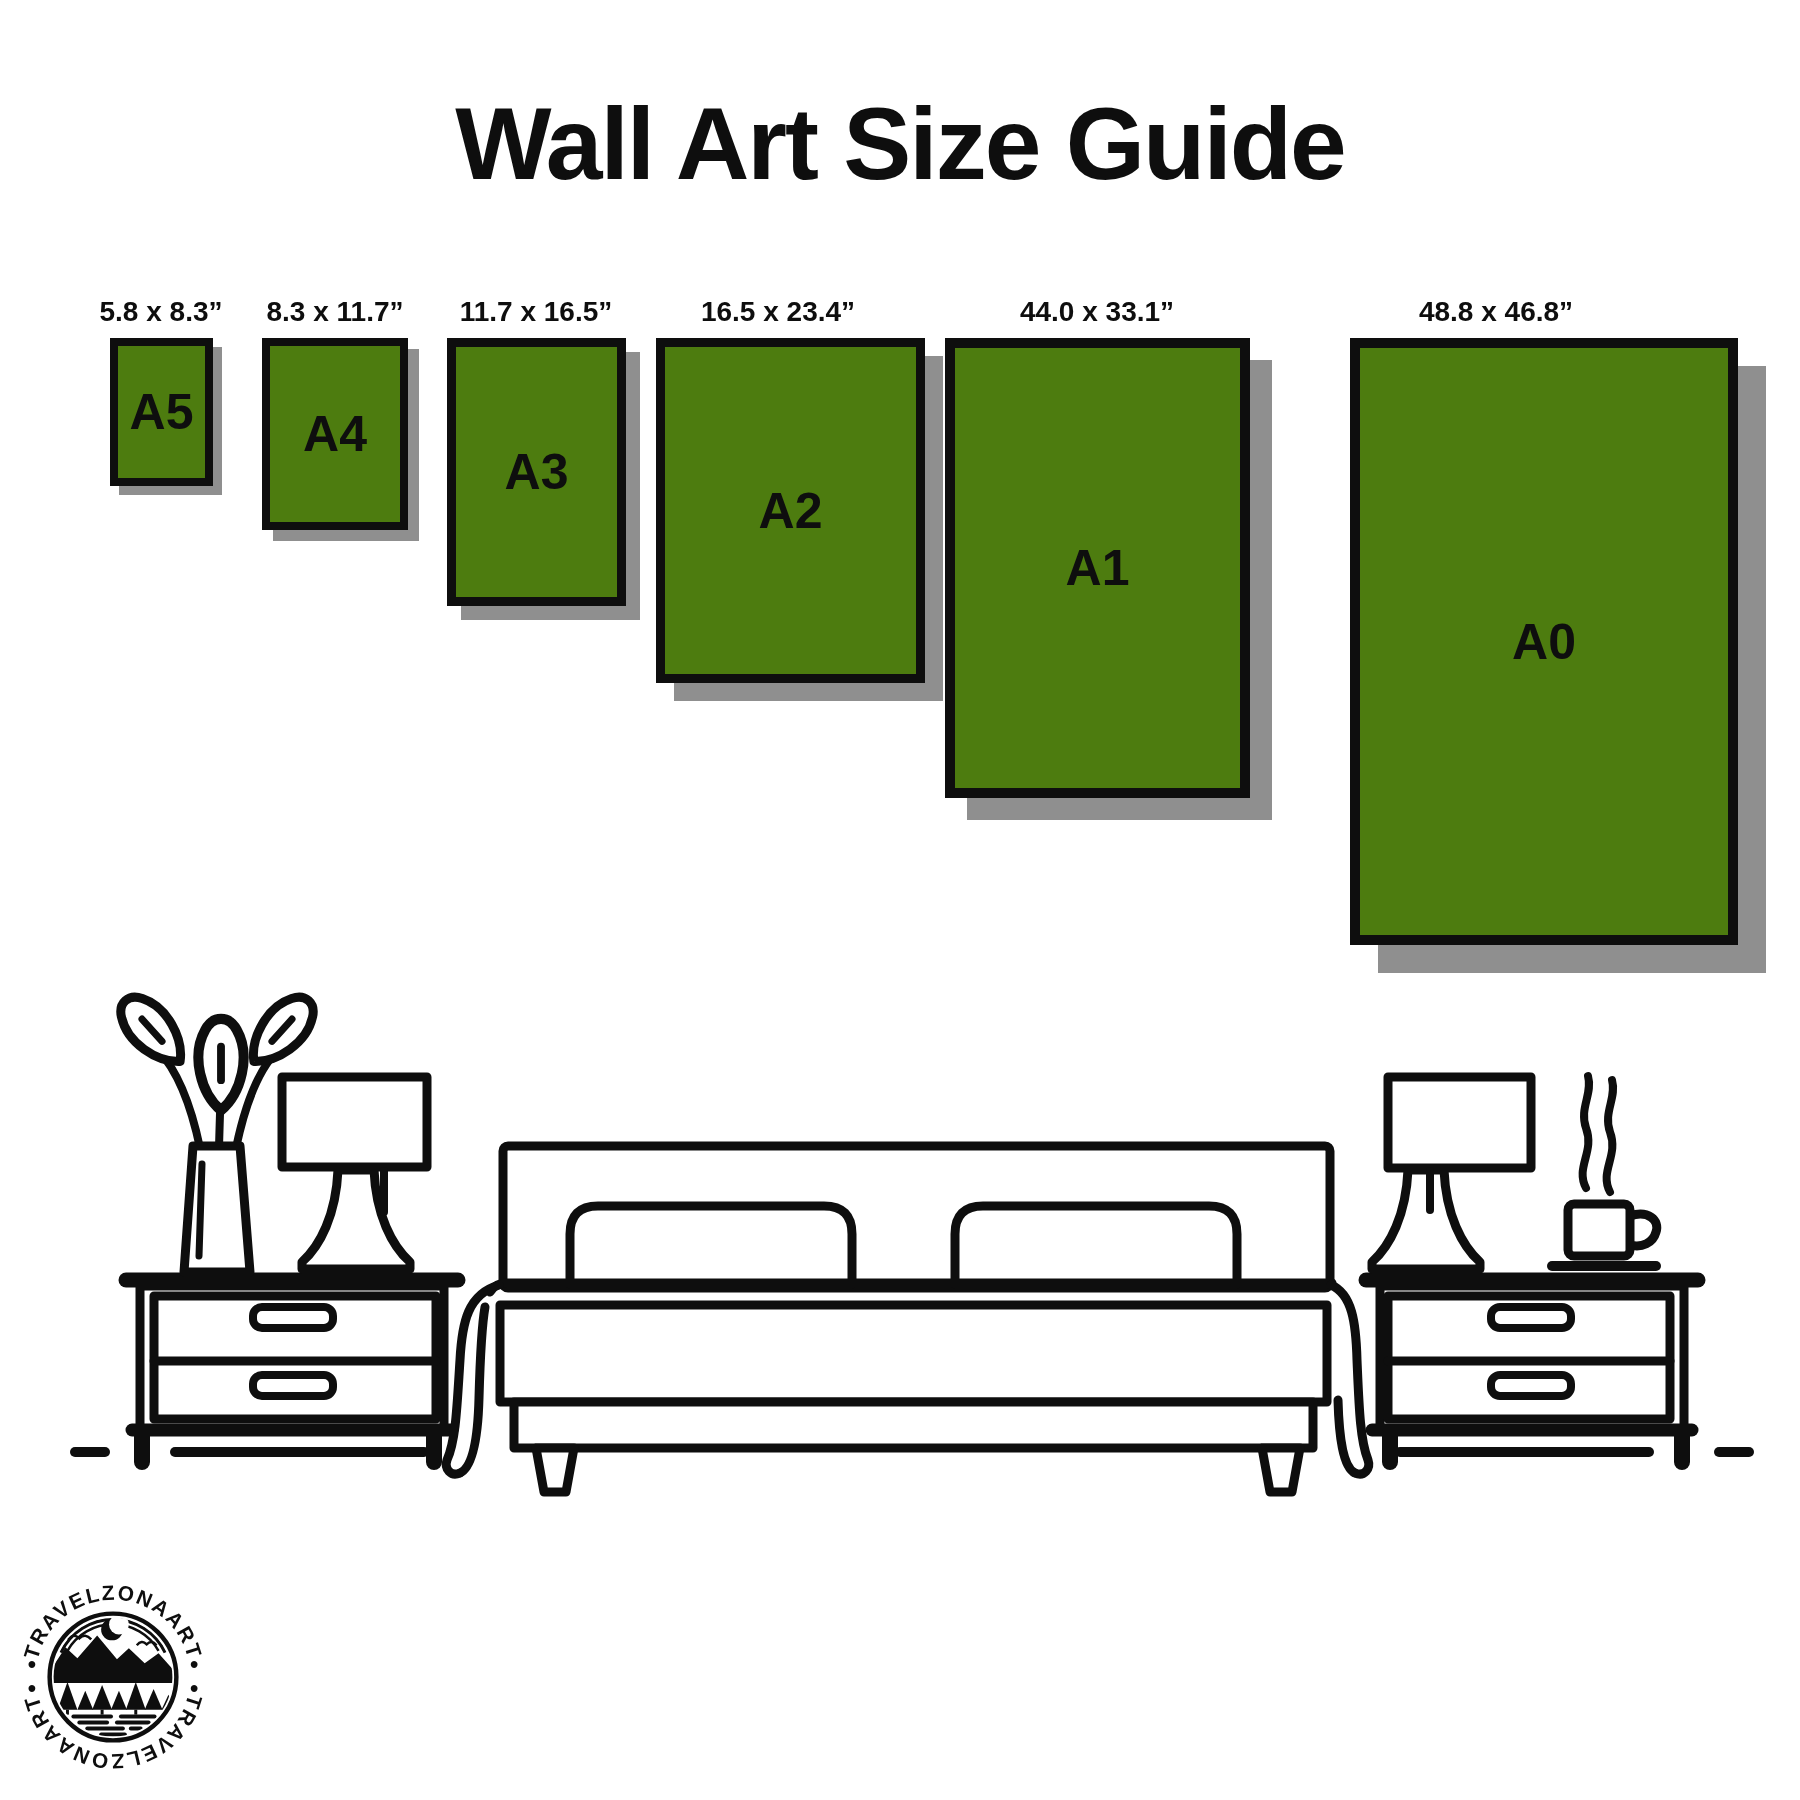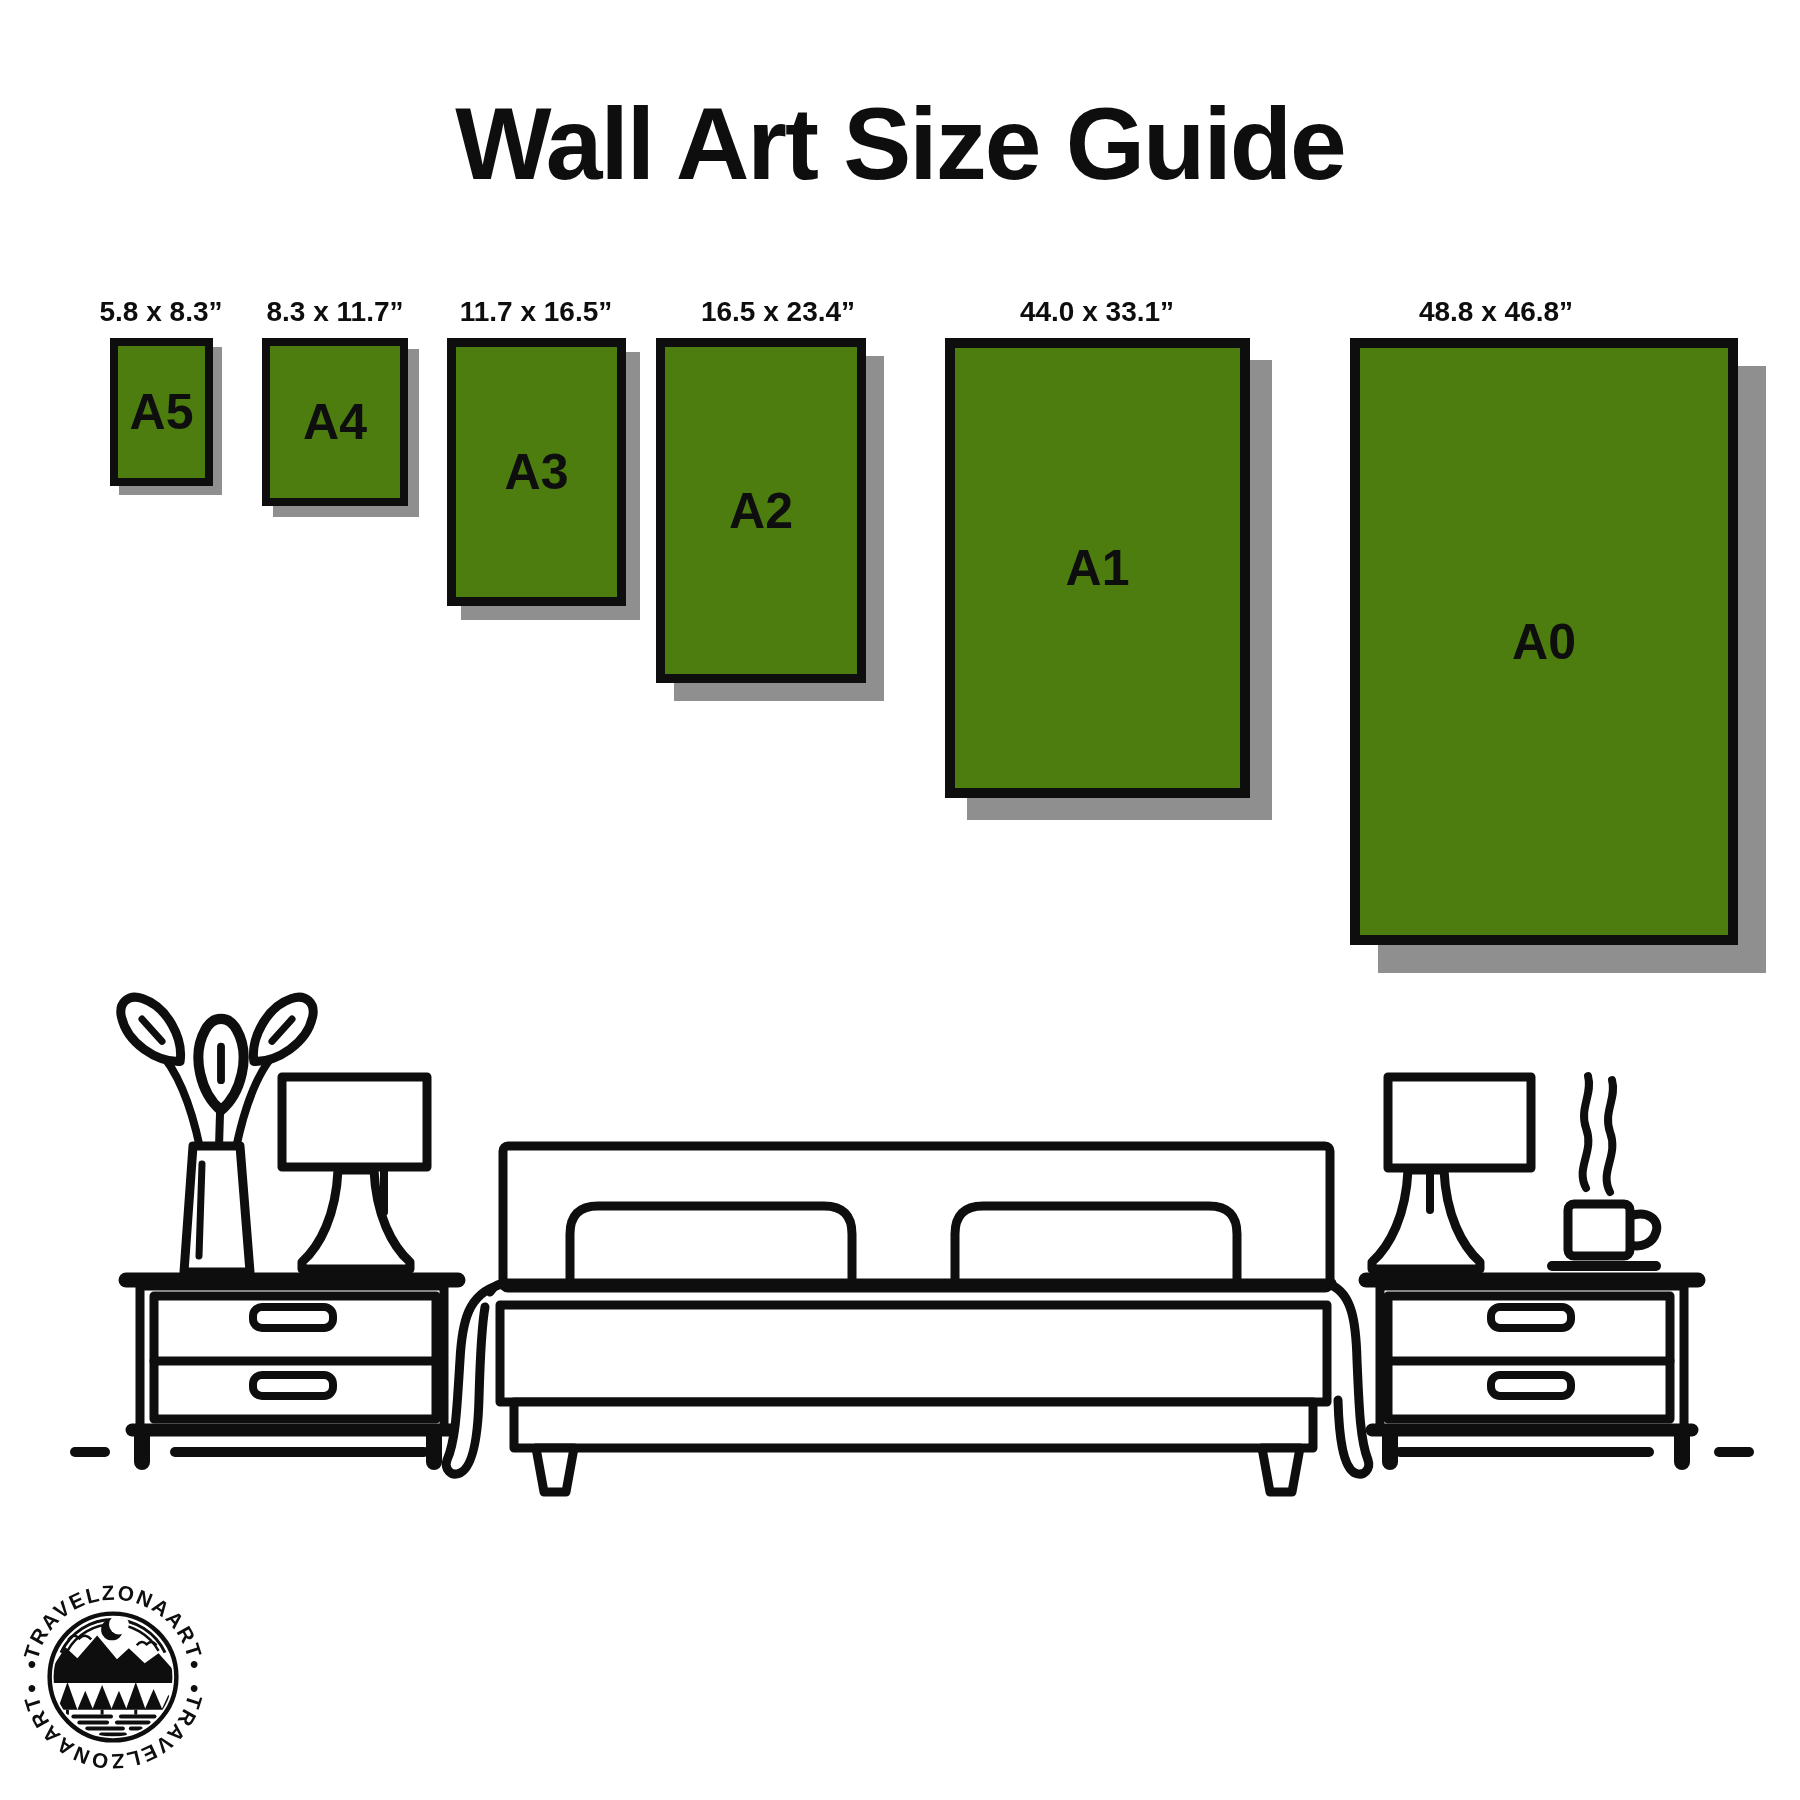--- a/index.html
+++ b/index.html
@@ -13,23 +13,23 @@
   
   .dim{position:absolute;top:296px;transform:translateX(-50%);font-size:28px;font-weight:700;
        white-space:nowrap;}
   .dim-a5{left:161px}.dim-a4{left:335px}.dim-a3{left:536px}
   .dim-a2{left:778px}.dim-a1{left:1097px}.dim-a0{left:1496px}
 
   .frame{position:absolute;top:338px;box-sizing:border-box;background:#4d7c0f;
          border:8px solid #0e0e0e;display:flex;align-items:center;justify-content:center;}
   .frame .code{font-weight:700;font-size:50px;letter-spacing:0;}
   .f-a5{left:110px;width:103px;height:148px;box-shadow:9px 9px 0 #8f8f8f;}
-  .f-a4{left:262px;width:146px;height:168px;box-shadow:11px 11px 0 #8f8f8f;}
+  .f-a4{left:262px;width:146px;height:192px;box-shadow:11px 11px 0 #8f8f8f;}
   .f-a3{left:447px;width:179px;height:268px;border-width:9px;box-shadow:14px 14px 0 #8f8f8f;}
-  .f-a2{left:656px;width:210px;height:345px;border-width:9px;box-shadow:18px 18px 0 #8f8f8f;}
+  .f-a2{left:656px;width:269px;height:345px;border-width:9px;box-shadow:18px 18px 0 #8f8f8f;}
   .f-a1{left:945px;width:305px;height:460px;border-width:10px;box-shadow:22px 22px 0 #8f8f8f;text-align:right;}
   .f-a0{left:1350px;width:388px;height:607px;border-width:10px;box-shadow:28px 28px 0 #8f8f8f;}
 
   
   .illustration{position:absolute;left:0;top:960px;width:1800px;height:570px;}
   .ln{fill:none;stroke:#0e0e0e;stroke-width:9;stroke-linecap:round;stroke-linejoin:round;}
   .fw{fill:#ffffff;stroke:#0e0e0e;stroke-width:9;stroke-linejoin:round;}
   .thick{stroke-width:15;}
 
   

